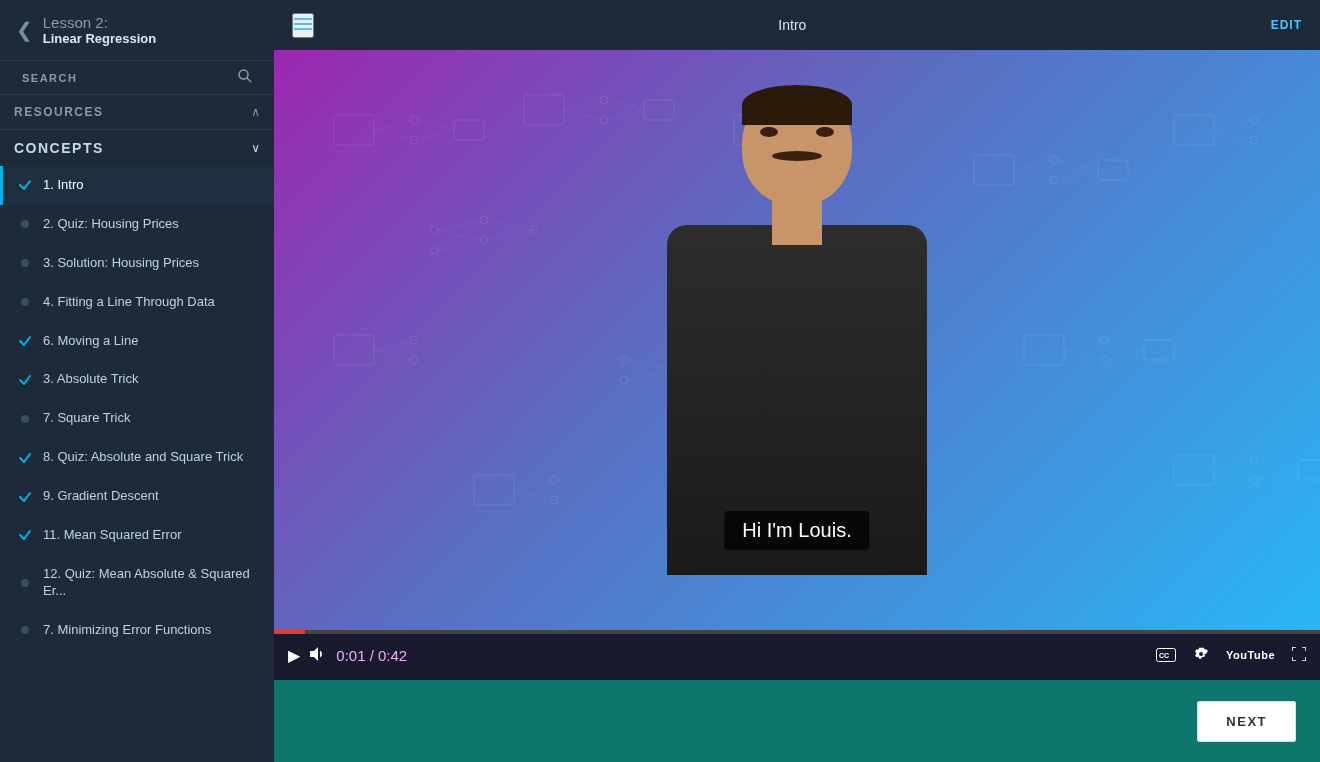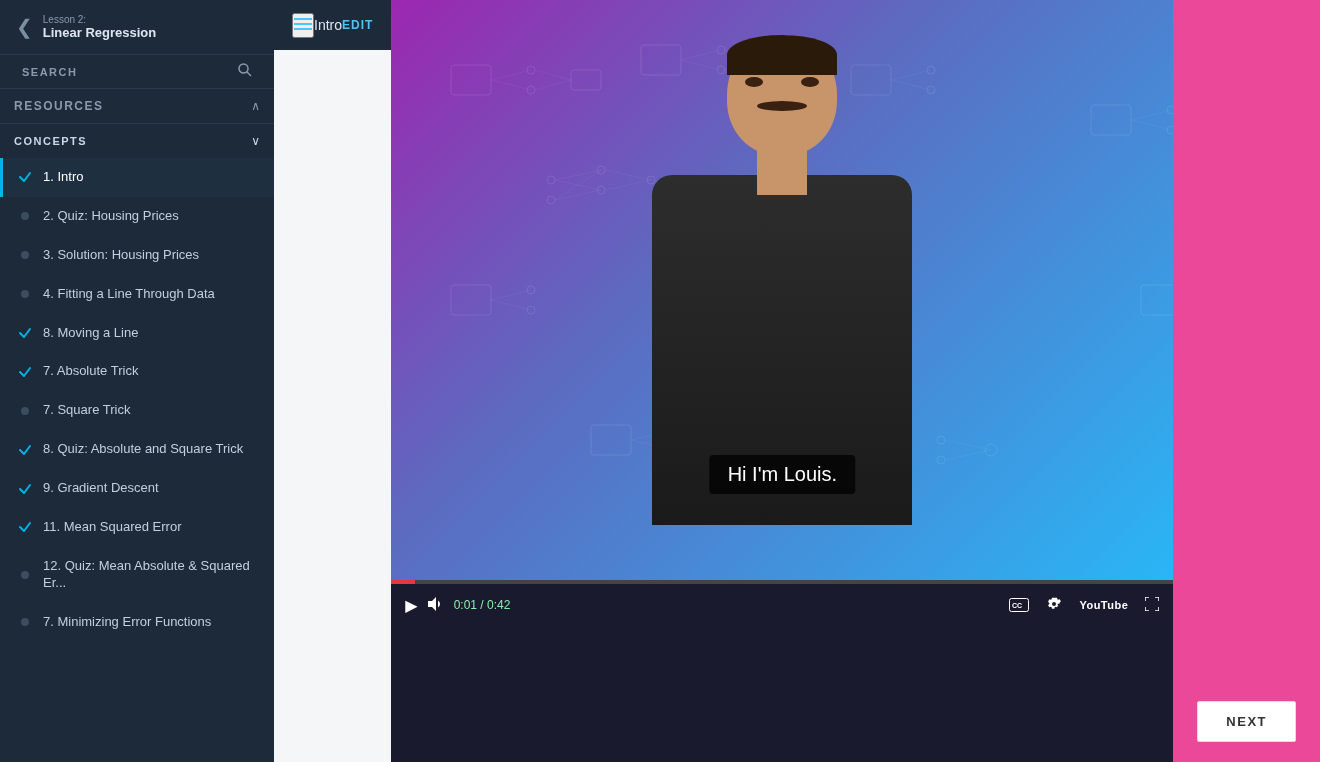--- a/index.html
+++ b/index.html
@@ -6,75 +6,75 @@
     body { font-family: -apple-system, BlinkMacSystemFont, 'Segoe UI', sans-serif; background: #1a2233; color: #fff; width: 1320px; height: 762px; overflow: hidden; display: flex; flex-direction: column; }
 
     .app { display: flex; height: 762px; width: 1320px; }
 
     
     .sidebar { width: 274px; min-width: 274px; background: #1c2a3a; display: flex; flex-direction: column; overflow-y: auto; height: 762px; }
 
     .sidebar-header { display: flex; align-items: center; padding: 14px 16px; background: #1c2a3a; border-bottom: 1px solid #2a3a4a; gap: 10px; }
     .back-btn { background: none; border: none; color: #7a8fa0; cursor: pointer; display: flex; align-items: center; font-size: 20px; }
     .lesson-info { display: flex; flex-direction: column; }
-    .lesson-num { font-size: 10px; color: #8a9aaa; font-weight: 500; }
+    .lesson-num { font-size: 15px; color: #8a9aaa; font-weight: 500; }
     .lesson-title { font-size: 13px; color: #dce6f0; font-weight: 600; }
 
     .search-bar { display: flex; align-items: center; padding: 8px 22px; border-bottom: 1px solid #2a3a4a; }
     .search-label { font-size: 11px; color: #8a9aaa; letter-spacing: 1.5px; font-weight: 600; flex: 1; }
     .search-icon-btn { background: none; border: none; color: #8a9aaa; cursor: pointer; font-size: 14px; }
 
     .resources-row { display: flex; align-items: center; padding: 10px 14px; cursor: pointer; border-bottom: 1px solid #2a3a4a; }
     .resources-label { font-size: 12px; color: #8a9aaa; letter-spacing: 1.5px; font-weight: 600; flex: 1; }
     .resources-chevron { color: #8a9aaa; font-size: 12px; }
 
     .concepts-row { display: flex; align-items: center; padding: 10px 14px; cursor: pointer; }
-    .concepts-label { font-size: 11px; color: #c8d8e8; letter-spacing: 1.5px; font-weight: 700; flex: 1; }
+    .concepts-label { font-size: 14px; color: #c8d8e8; letter-spacing: 1.5px; font-weight: 700; flex: 1; }
     .concepts-chevron { color: #c8d8e8; font-size: 12px; }
 
     .lesson-list { flex: 1; overflow-y: auto; }
     .lesson-item { display: flex; align-items: center; padding: 11px 14px; cursor: pointer; border-left: 3px solid transparent; }
     .lesson-item.active { border-left-color: #02b3e4; background: #1e2f40; }
     .lesson-item .check { width: 16px; min-width: 16px; margin-right: 10px; display: flex; align-items: center; justify-content: center; }
     .lesson-item .dot { width: 8px; height: 8px; border-radius: 50%; background: #3a4e5e; display: inline-block; }
     .lesson-item .item-text { font-size: 13px; color: #c0d0de; line-height: 1.3; }
     .lesson-item.active .item-text { color: #fff; }
 
     
-    .main { flex: 1; display: flex; background: #f5f6f7; }
+    .main { flex: 1; display: flex; flex-direction: column; background: #f5f6f7; }
 
     
     .topbar { background: #1c2a3a; display: flex; align-items: center; padding: 0 18px; height: 50px; }
     .menu-icon { color: #4fc3f7; font-size: 18px; margin-right: auto; cursor: pointer; }
     .topbar-title { font-size: 14px; color: #dce6f0; font-weight: 500; margin: 0 auto; }
     .edit-btn { color: #4fc3f7; font-size: 12px; font-weight: 700; letter-spacing: 1px; cursor: pointer; background: none; border: none; margin-left: auto; }
 
     
     .video-container { position: relative; background: #1a1a2e; width: 100%; }
     .video-bg { width: 100%; height: 580px; background: linear-gradient(135deg, #9c27b0 0%, #5c6bc0 40%, #29b6f6 100%); position: relative; overflow: hidden; display: flex; align-items: center; justify-content: center; }
 
     
     .nn-pattern { position: absolute; top: 0; left: 0; width: 100%; height: 100%; opacity: 0.4; }
 
-    .subtitle-bar { position: absolute; bottom: 86px; left: 50%; transform: translateX(-50%); background: rgba(0,0,0,0.75); color: #fff; padding: 8px 18px; border-radius: 4px; font-size: 20px; font-weight: 500; white-space: nowrap; }
+    .subtitle-bar { position: absolute; bottom: 80px; left: 50%; transform: translateX(-50%); background: rgba(0,0,0,0.75); color: #fff; padding: 8px 18px; border-radius: 4px; font-size: 20px; font-weight: 500; white-space: nowrap; }
 
     .video-controls { height: 50px; background: #1a1a2e; display: flex; align-items: center; padding: 0 14px; gap: 10px; position: relative; }
     .progress-bar-bg { position: absolute; top: 0; left: 0; right: 0; height: 4px; background: #444; }
     .progress-bar-fill { height: 4px; background: #e53935; width: 3%; }
     .play-btn { background: none; border: none; color: #fff; font-size: 16px; cursor: pointer; }
     .volume-btn { background: none; border: none; color: #fff; font-size: 14px; cursor: pointer; }
-    .time-display { font-size: 12px; color: #86efac; }
+    .time-display { font-size: 15px; color: #f0abfc; }
     .controls-right { margin-left: auto; display: flex; align-items: center; gap: 17px; }
     .cc-btn { background: none; border: none; color: #fff; font-size: 12px; cursor: pointer; display: flex; align-items: center; }
     .settings-btn { background: none; border: none; color: #fff; font-size: 14px; cursor: pointer; }
     .youtube-logo { color: #fff; font-size: 11px; font-weight: bold; letter-spacing: 0.5px; }
     .fullscreen-btn { background: none; border: none; color: #fff; font-size: 14px; cursor: pointer; }
 
     
-    .content-bottom { flex: 1; background: #ec4899; display: flex; justify-content: flex-end; align-items: flex-end; padding: 20px 24px; }
+    .content-bottom { flex: 1; background: #0f766e; display: flex; justify-content: flex-end; align-items: flex-end; padding: 20px 24px; }
     .next-btn { background: #fff; border: 1px solid #ddd; color: #333; font-size: 13px; font-weight: 700; letter-spacing: 1.5px; padding: 12px 28px; cursor: pointer; border-radius: 2px; }
 
     
     .lesson-list::-webkit-scrollbar { width: 4px; }
     .lesson-list::-webkit-scrollbar-track { background: #1c2a3a; }
     .lesson-list::-webkit-scrollbar-thumb { background: #3a4e5e; border-radius: 2px; }
 
     
     .nn-node { fill: none; stroke: rgba(255,255,255,0.25); stroke-width: 1; }
     .nn-line { stroke: rgba(255,255,255,0.15); stroke-width: 0.8; }
@@ -142,29 +142,29 @@
             <span class="dot"></span>
           </div>
           <span class="item-text">4. Fitting a Line Through Data</span>
         </div>
         <div class="lesson-item">
           <div class="check">
             <svg width="14" height="14" viewBox="0 0 14 14">
               <polyline points="2,7 6,11 12,3" fill="none" stroke="#02b3e4" stroke-width="2" stroke-linecap="round" stroke-linejoin="round"></polyline>
             </svg>
           </div>
-          <span class="item-text">8. Moving a Line</span>
-        </div>
-        <div class="lesson-item">
-          <div class="check">
-            <svg width="14" height="14" viewBox="0 0 14 14">
-              <polyline points="2,7 6,11 12,3" fill="none" stroke="#02b3e4" stroke-width="2" stroke-linecap="round" stroke-linejoin="round"></polyline>
-            </svg>
-          </div>
-          <span class="item-text">7. Absolute Trick</span>
+          <span class="item-text">6. Moving a Line</span>
+        </div>
+        <div class="lesson-item">
+          <div class="check">
+            <svg width="14" height="14" viewBox="0 0 14 14">
+              <polyline points="2,7 6,11 12,3" fill="none" stroke="#02b3e4" stroke-width="2" stroke-linecap="round" stroke-linejoin="round"></polyline>
+            </svg>
+          </div>
+          <span class="item-text">3. Absolute Trick</span>
         </div>
         <div class="lesson-item">
           <div class="check">
             <span class="dot"></span>
           </div>
           <span class="item-text">7. Square Trick</span>
         </div>
         <div class="lesson-item">
           <div class="check">
             <svg width="14" height="14" viewBox="0 0 14 14">

